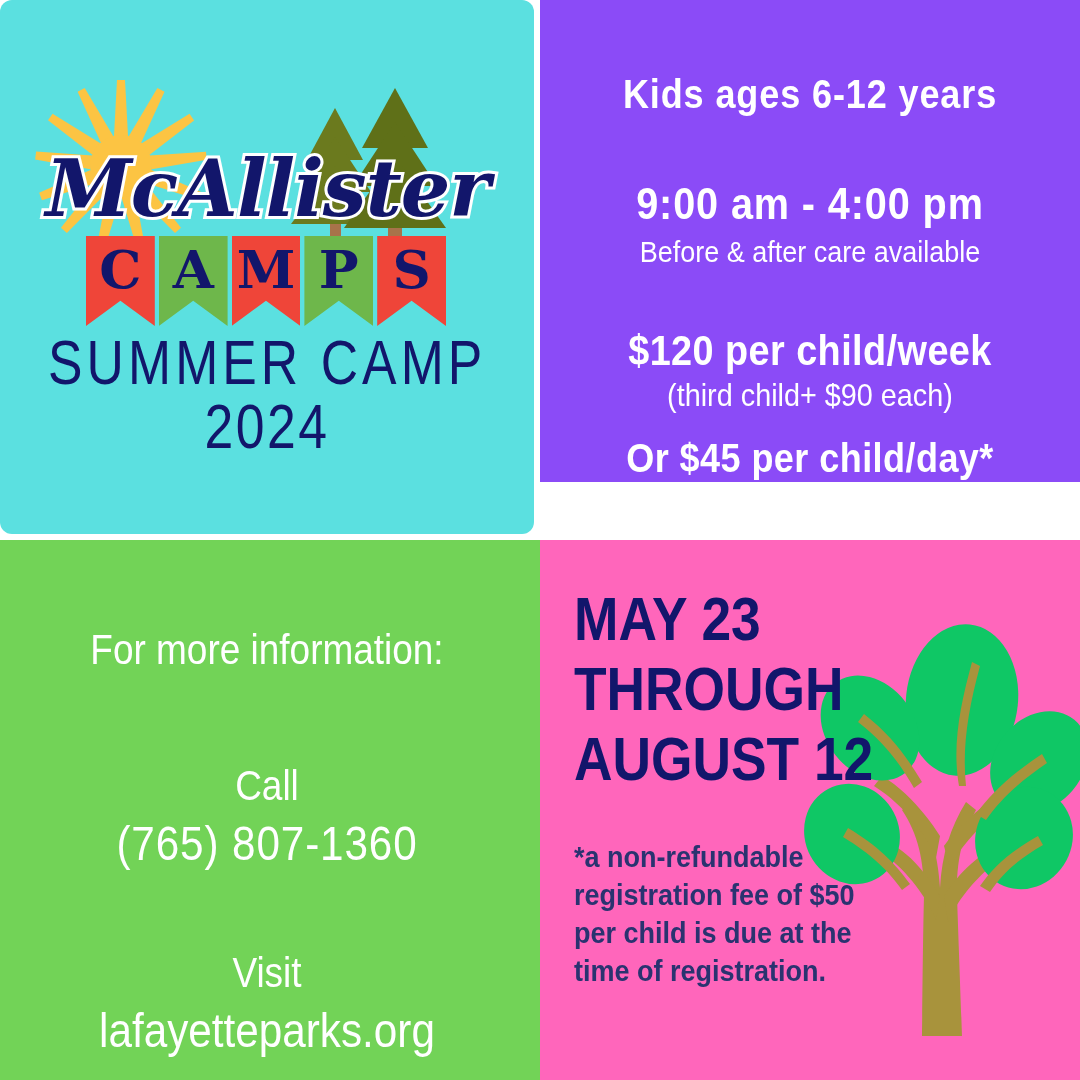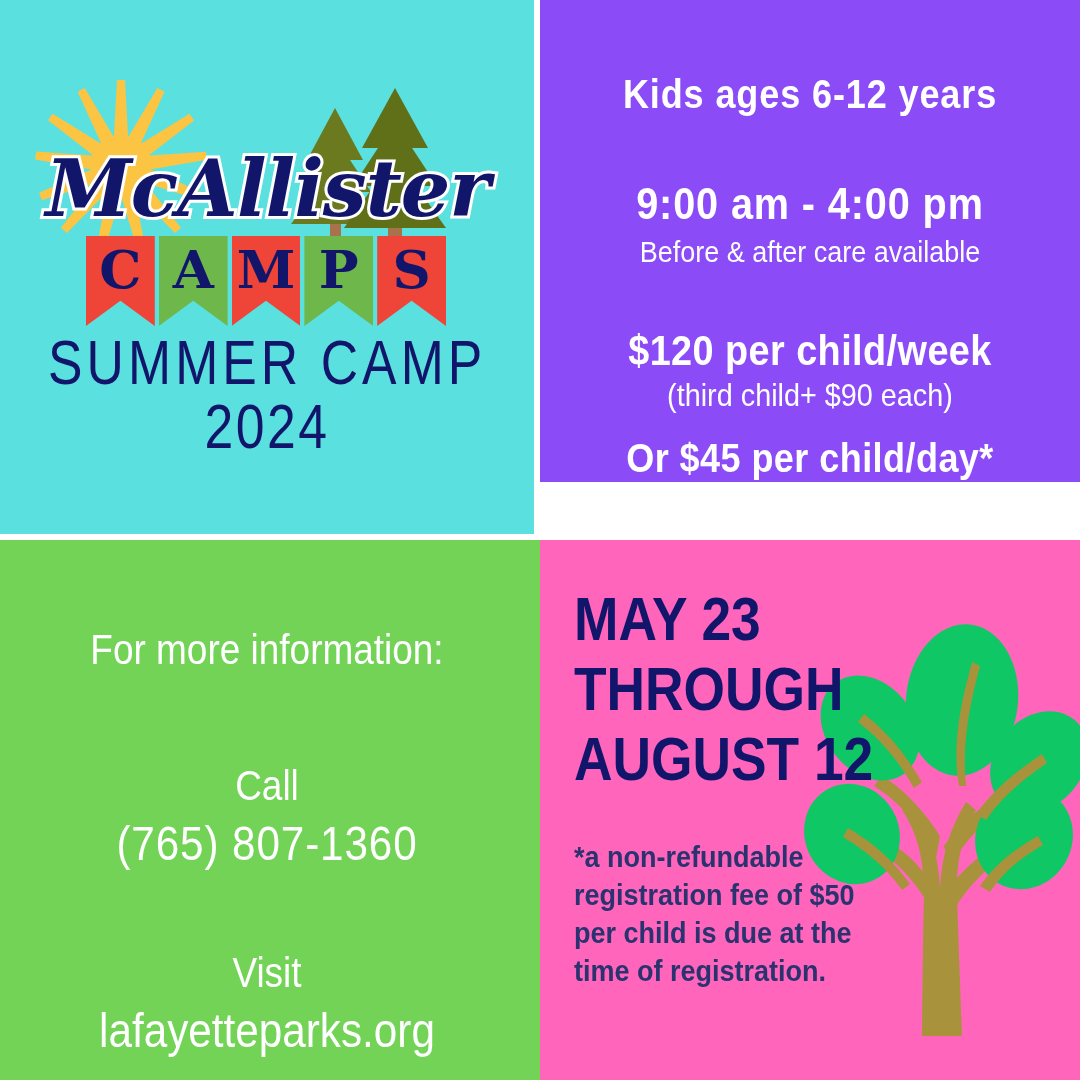--- a/index.html
+++ b/index.html
@@ -9,21 +9,21 @@
     font-family:"Liberation Sans", sans-serif;
     overflow:hidden;
   }
   #poster {
     position:relative;
     width:1080px; height:1080px;
     background:#ffffff;
   }
 
   .quad { position:absolute; overflow:hidden; }
-  #quad-logo    { left:0;   top:0;   width:534px; height:534px; background:#5BE0E0; }
+  #quad-logo    { left:0;   top:0;   width:534px; height:534px; background:#5BE0E0;border-radius:12px; }
   #quad-details { left:540px; top:0;   width:540px; height:482px; background:#8B4BF7; }
   #quad-contact { left:0;   top:540px; width:594px; height:540px; background:#72D357; }
   #quad-dates   { left:540px; top:540px; width:540px; height:540px; background:#FF66BB; }
 
   
   #logo-art { position:absolute; left:0; top:0; width:534px; height:534px; }
 
   .logo-script {
     position:absolute;
     left:30px; top:150px;

